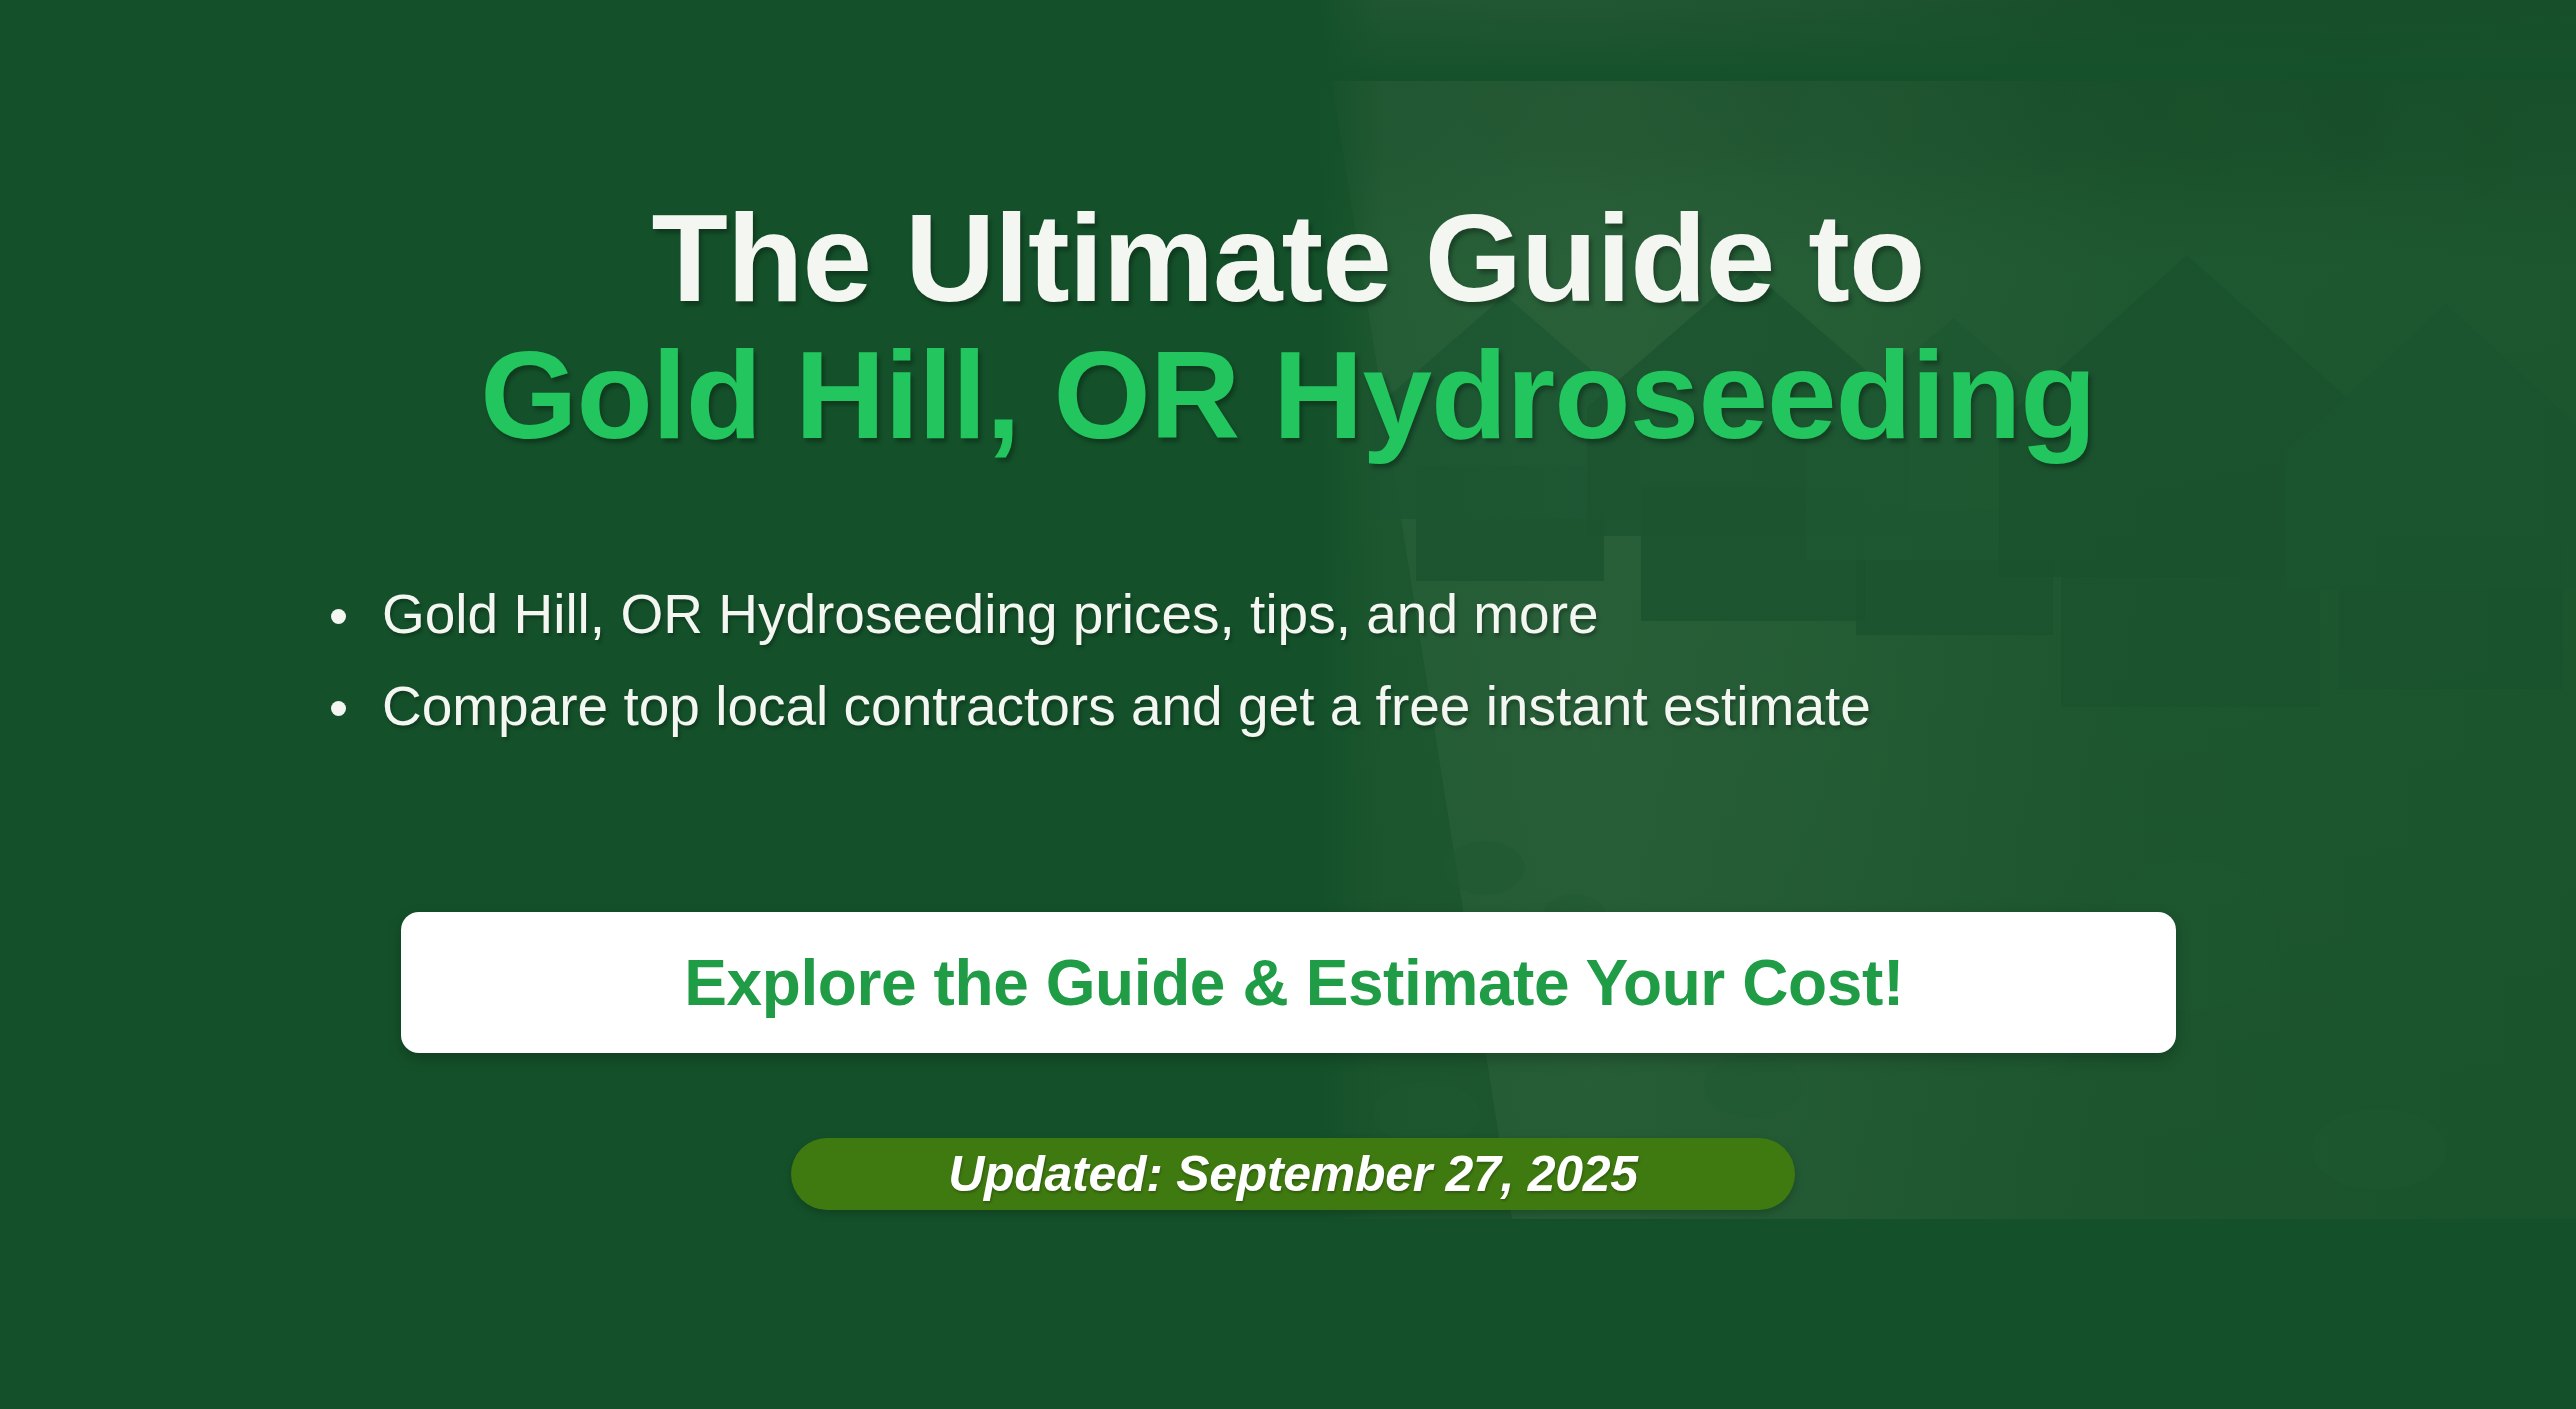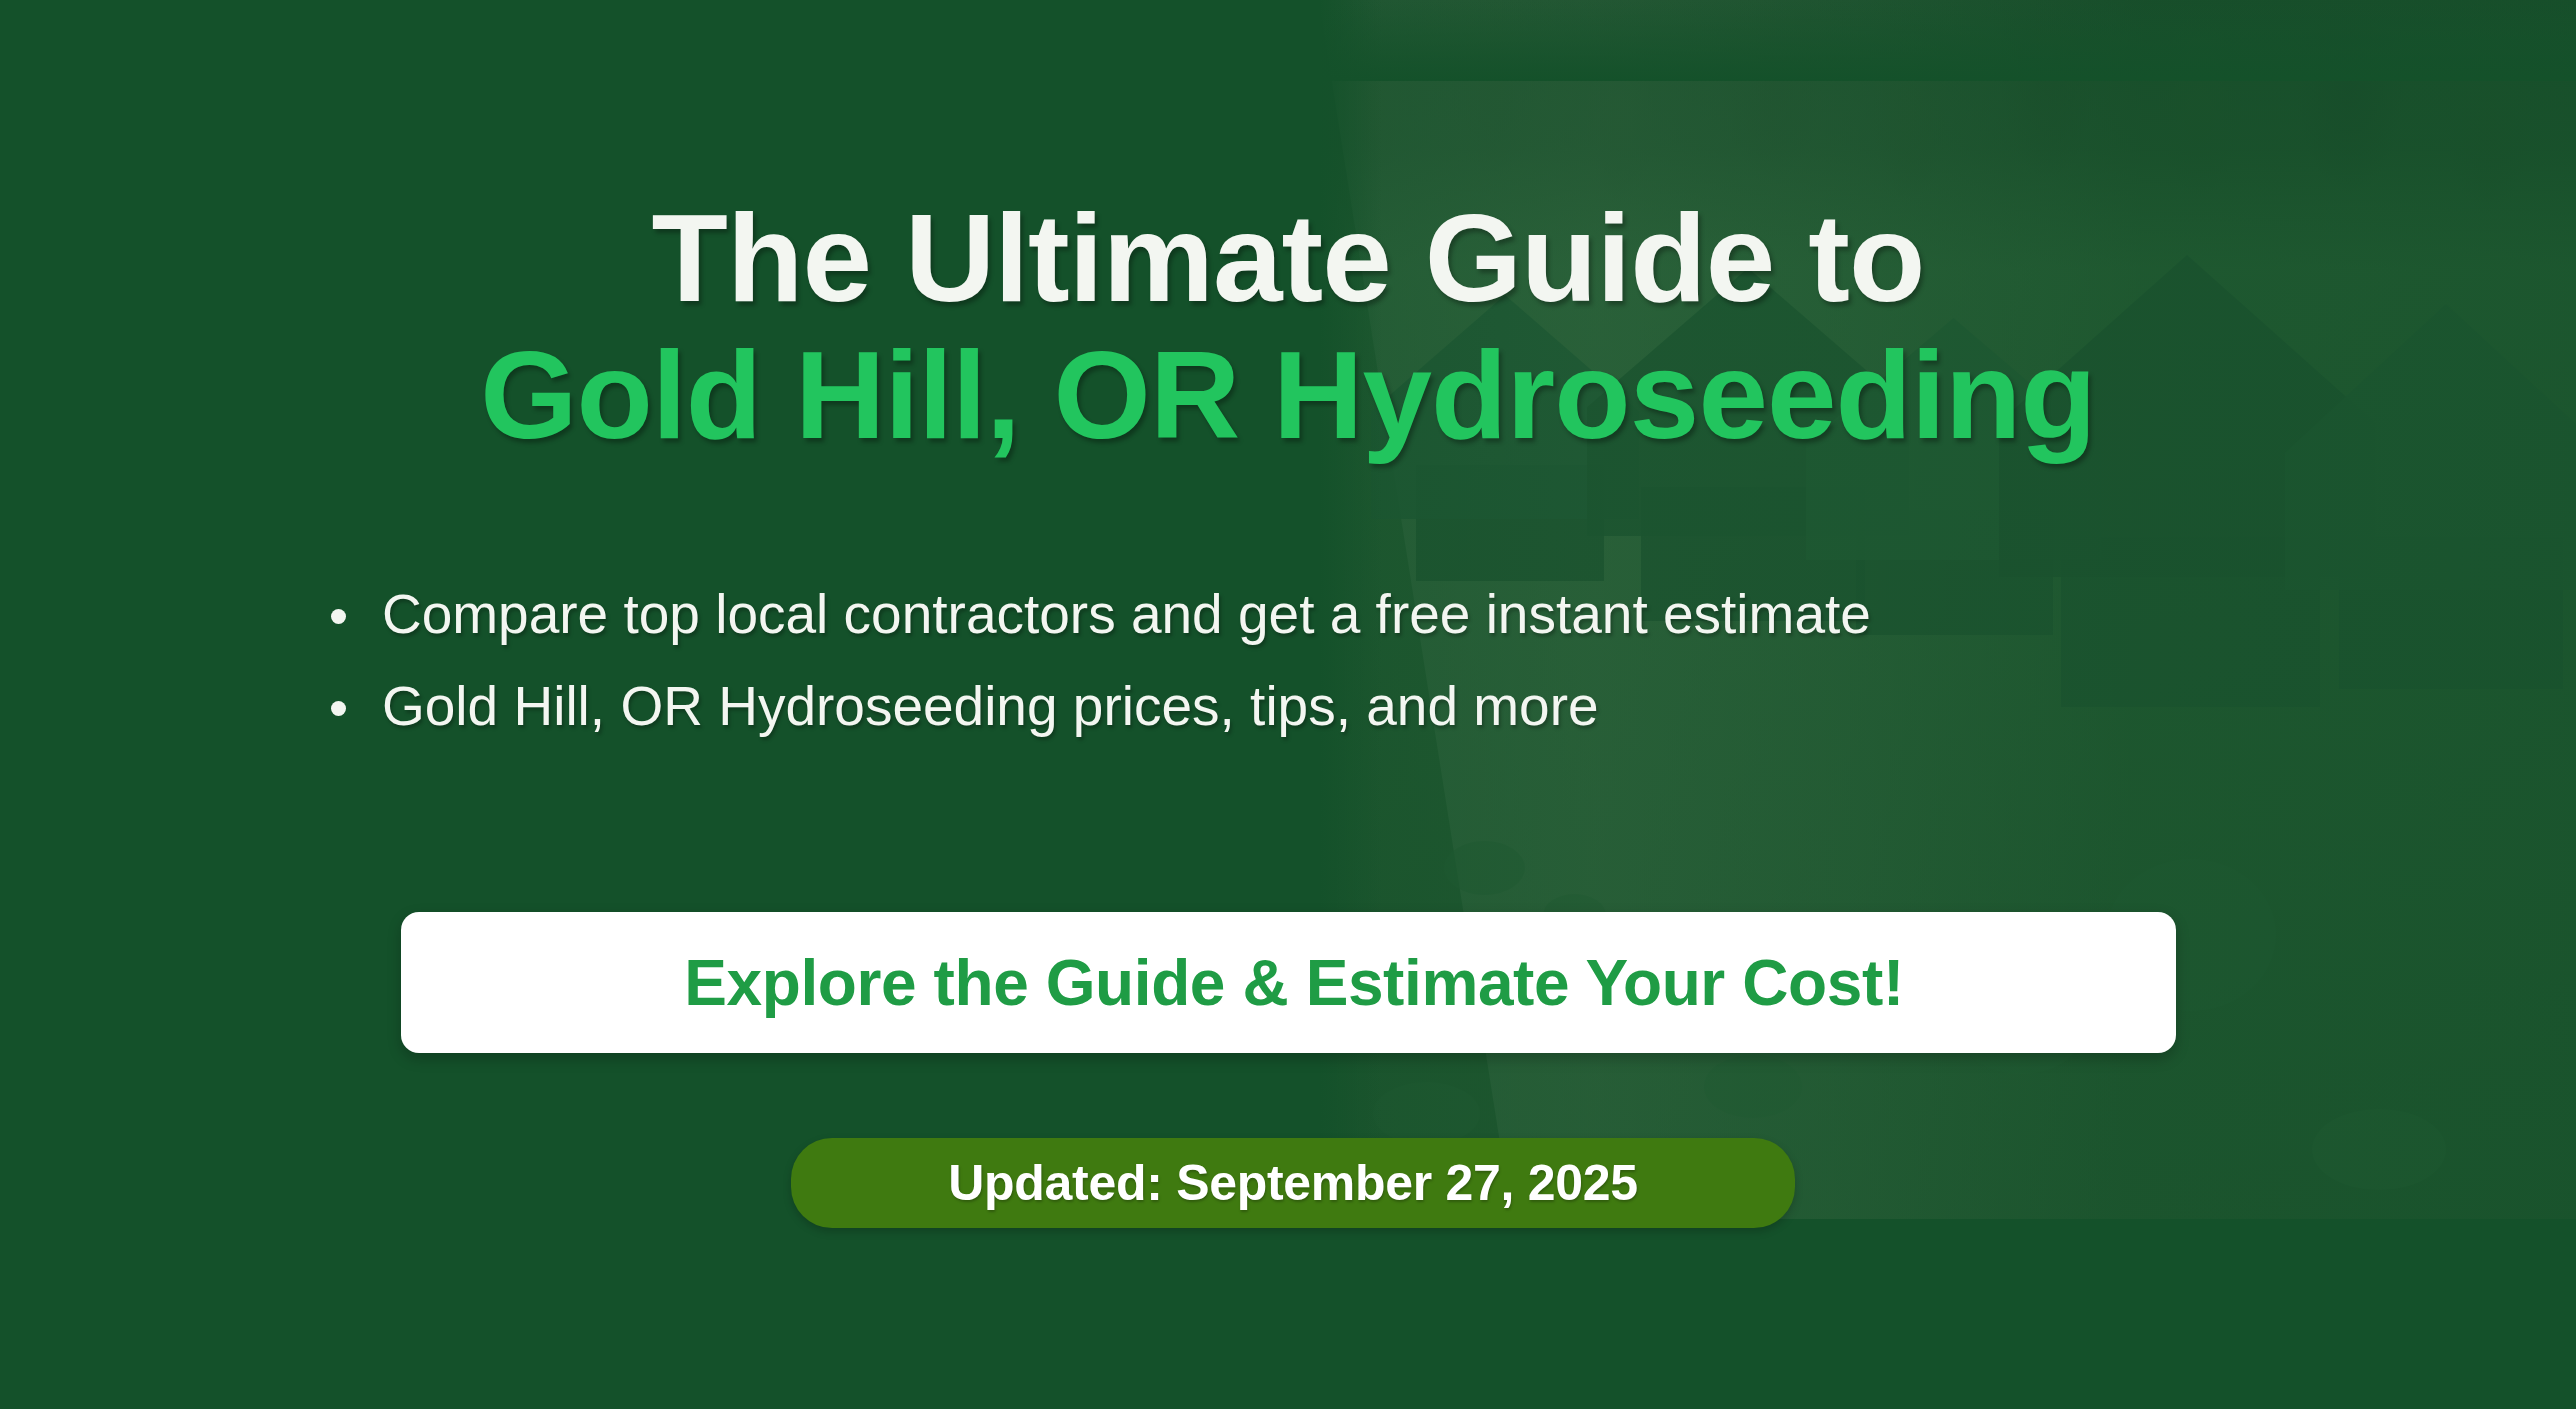--- a/index.html
+++ b/index.html
@@ -164,25 +164,26 @@
     font-size:64px;
     font-weight:bold;
     color:#1f9c45;
     letter-spacing:-0.4px;
     white-space:nowrap;
   }
 
   #updated-badge {
     position:absolute;
     left:791px; top:1138px;
-    width:1004px; height:90px;
+    width:1004px; height:72px;
     background:#3f7a10;
     border-radius:41px;
     display:flex; align-items:center; justify-content:center;
     box-shadow:0 3.6px 9px rgba(0,0,0,.20);
+    font-style:italic;
   }
   #updated-badge .label {
     font-size:50px;
     font-weight:bold;
     color:#ffffff;
     letter-spacing:-0.3px;
     white-space:nowrap;
     text-shadow:0.9px 1.8px 2.7px rgba(0,0,0,.25);
   }
 </style>
@@ -221,22 +222,22 @@
     <div class="layer feather-b"></div>
   </div>
 
   <div id="content">
 
     <div class="title-line" id="title-main">The Ultimate Guide to</div>
 
     <div class="title-line" id="title-accent">Gold Hill, OR Hydroseeding</div>
 
     <ul id="bullets">
+      <li>Gold Hill, OR Hydroseeding prices, tips, and more</li>
       <li>Compare top local contractors and get a free instant estimate</li>
-      <li>Gold Hill, OR Hydroseeding prices, tips, and more</li>
     </ul>
 
     <div id="cta-button">
       <span class="label">Explore the Guide &amp; Estimate Your Cost!</span>
     </div>
 
     <div id="updated-badge">
       <span class="label">Updated: September 27, 2025</span>
     </div>
 

